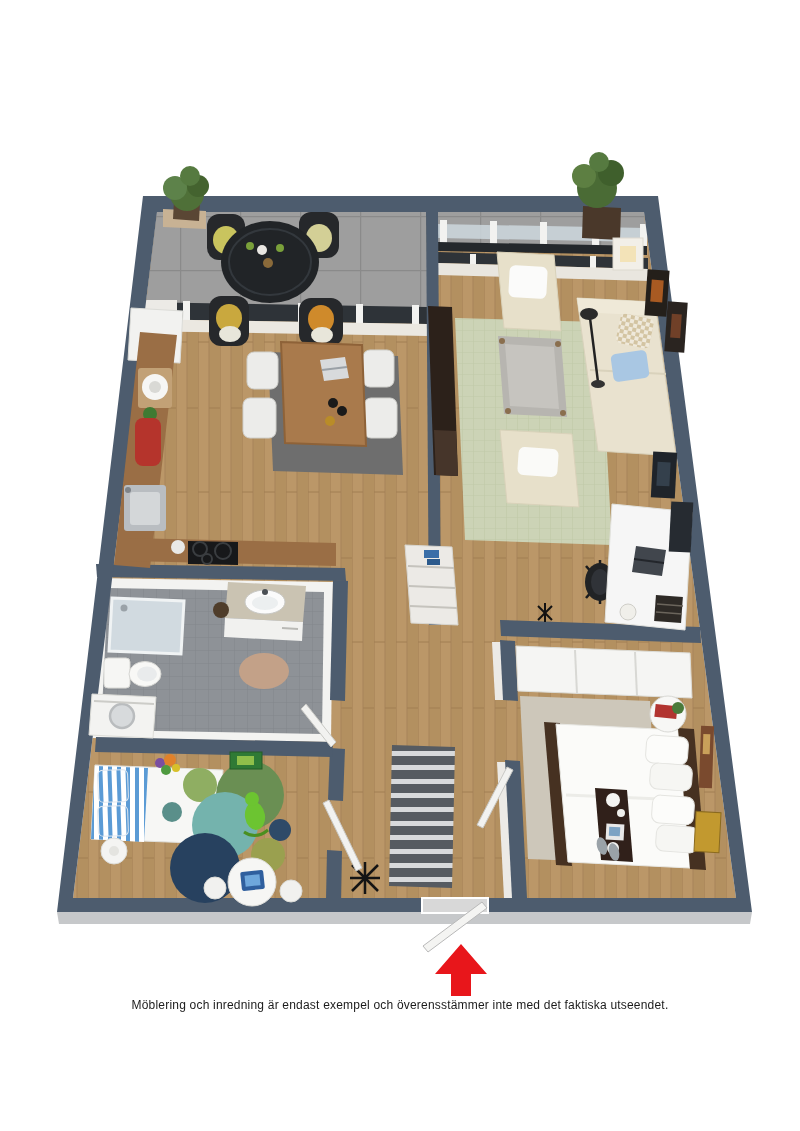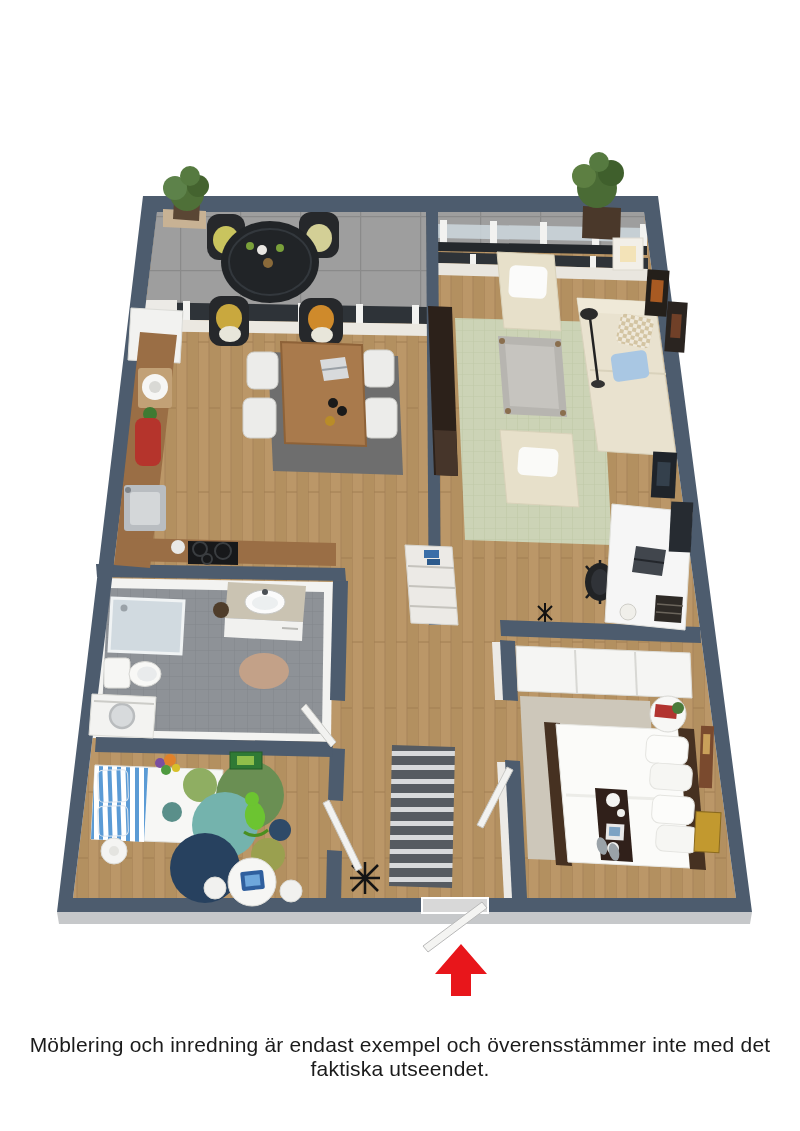--- a/index.html
+++ b/index.html
@@ -2,21 +2,21 @@
 <html style="--wall: #4d5c6e; --arrow: #e8161b; --caption: #1b1b1b; --bg: #ffffff;"><head>
 <meta charset="utf-8">
 <style>
   :root{
     --wall:#4d5c6e; --arrow:#e8161b; --caption:#1b1b1b; --bg:#ffffff;
   }
   html,body{margin:0;padding:0;background:var(--bg);}
   .stage{position:relative;width:800px;height:1131px;background:var(--bg);overflow:hidden;
          font-family:"Liberation Sans", sans-serif;}
   .caption{position:absolute;left:0;top:998px;width:800px;text-align:center;
-           font-size:21px;color:var(--caption);letter-spacing:.2px;margin-top:35px;}
+           font-size:12px;color:var(--caption);letter-spacing:.2px;}
   svg{position:absolute;left:0;top:0;}
   .wall{fill:var(--wall);}
   .arrow{fill:var(--arrow);}
   .glass{fill:#cdd7dd;opacity:.85;}
 </style>
 </head>
 <body>
 
 <div class="stage">
 <svg width="800" height="1131" viewBox="0 0 800 1131">

